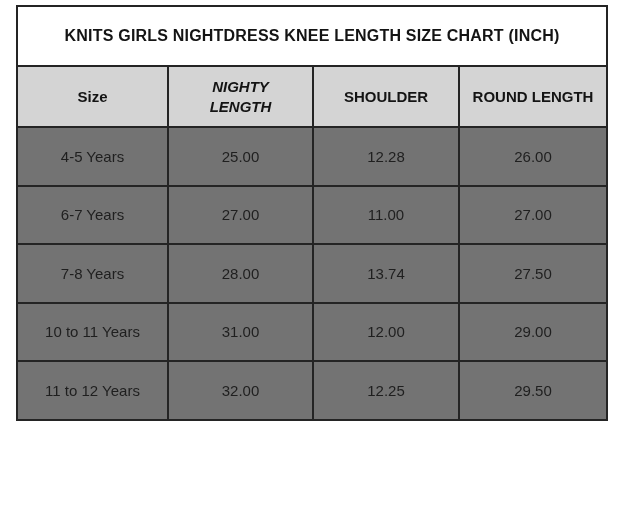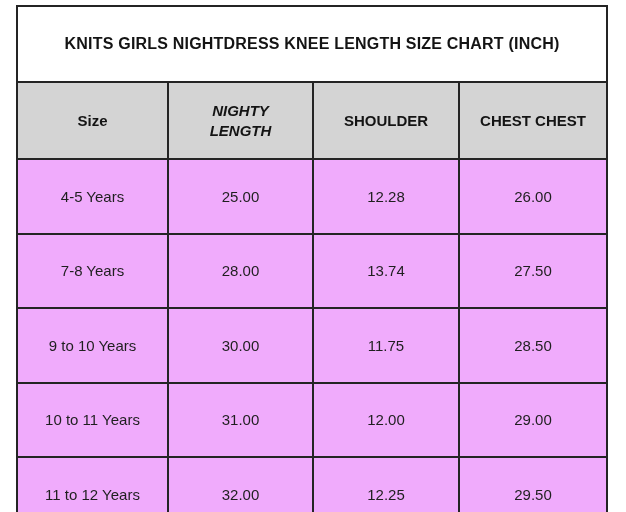--- a/index.html
+++ b/index.html
@@ -25,21 +25,21 @@
   table.size-chart col.c0 { width: 151px; }
   table.size-chart col.c1 { width: 145px; }
   table.size-chart col.c2 { width: 146px; }
   table.size-chart col.c3 { width: 148px; }
   table.size-chart th,
   table.size-chart td {
     border: 2px solid #242424;
     text-align: center;
     vertical-align: middle;
     color: #1f1f1f;
-    padding: 12px;
+    padding: 4px;
   }
   tr.title-row th {
     height: 50px;
     background: #ffffff;
     font-size: 16px;
     font-weight: bold;
     letter-spacing: 0.2px;
     color: #141414;
   }
   tr.header-row th {
@@ -51,62 +51,62 @@
     color: #141414;
   }
   tr.header-row th .wrap {
     display: inline-block;
     max-width: 90px;
     font-style: italic;
   }
   tbody td {
     height: 48.5px;
     font-size: 15px;
-    background: #f0abfc;
+    background: #737373;
   }
 </style>
 </head>
 <body>
 
 <table class="size-chart">
   <colgroup>
     <col class="c0">
       <col class="c1">
       <col class="c2">
       <col class="c3">
   </colgroup>
   <thead>
     <tr class="title-row">
       <th colspan="4">KNITS GIRLS NIGHTDRESS KNEE LENGTH SIZE CHART (INCH)</th>
     </tr>
     <tr class="header-row">
       <th><span>Size</span></th>
       <th><span class="wrap">NIGHTY LENGTH</span></th>
       <th><span>SHOULDER</span></th>
-      <th><span>CHEST CHEST</span></th>
+      <th><span>ROUND LENGTH</span></th>
     </tr>
   </thead>
   <tbody>
     <tr>
       <td>4-5 Years</td>
       <td>25.00</td>
       <td>12.28</td>
       <td>26.00</td>
     </tr>
     <tr>
+      <td>6-7 Years</td>
+      <td>27.00</td>
+      <td>11.00</td>
+      <td>27.00</td>
+    </tr>
+    <tr>
       <td>7-8 Years</td>
       <td>28.00</td>
       <td>13.74</td>
       <td>27.50</td>
-    </tr>
-    <tr>
-      <td>9 to 10 Years</td>
-      <td>30.00</td>
-      <td>11.75</td>
-      <td>28.50</td>
     </tr>
     <tr>
       <td>10 to 11 Years</td>
       <td>31.00</td>
       <td>12.00</td>
       <td>29.00</td>
     </tr>
     <tr>
       <td>11 to 12 Years</td>
       <td>32.00</td>

